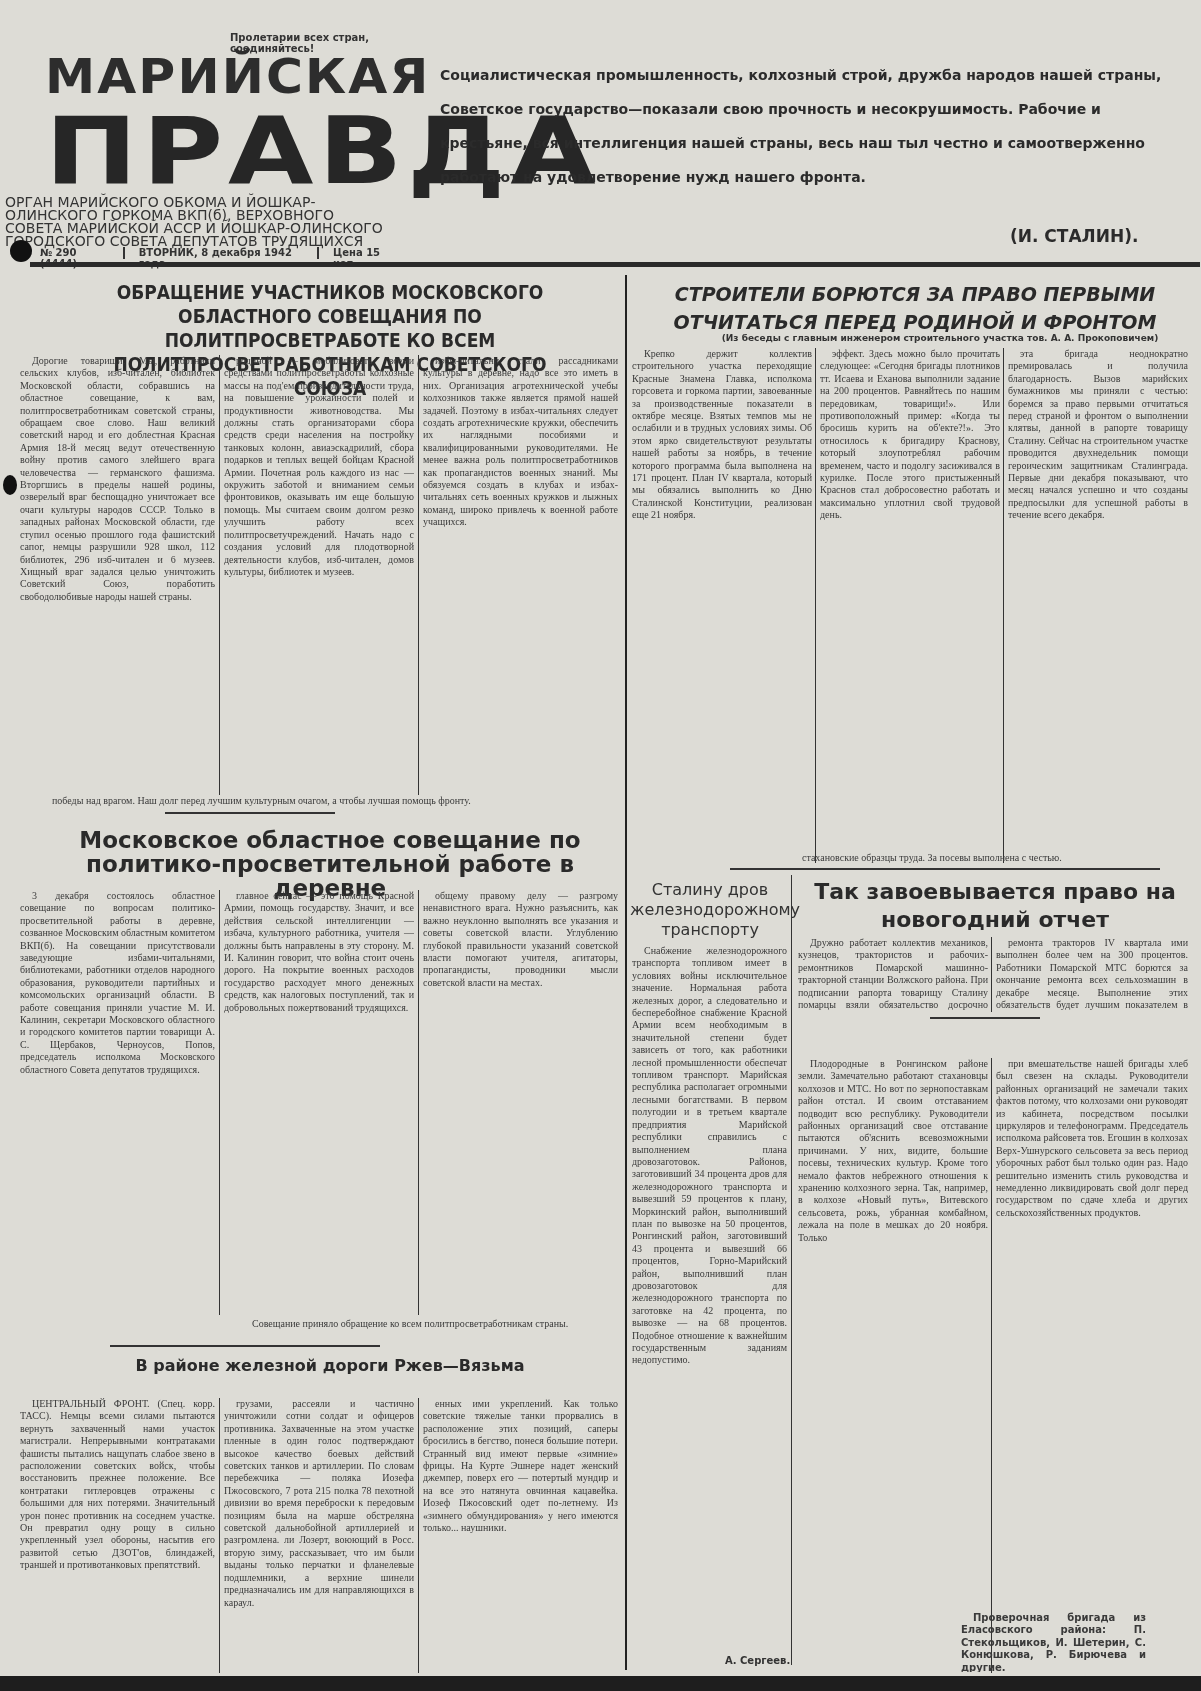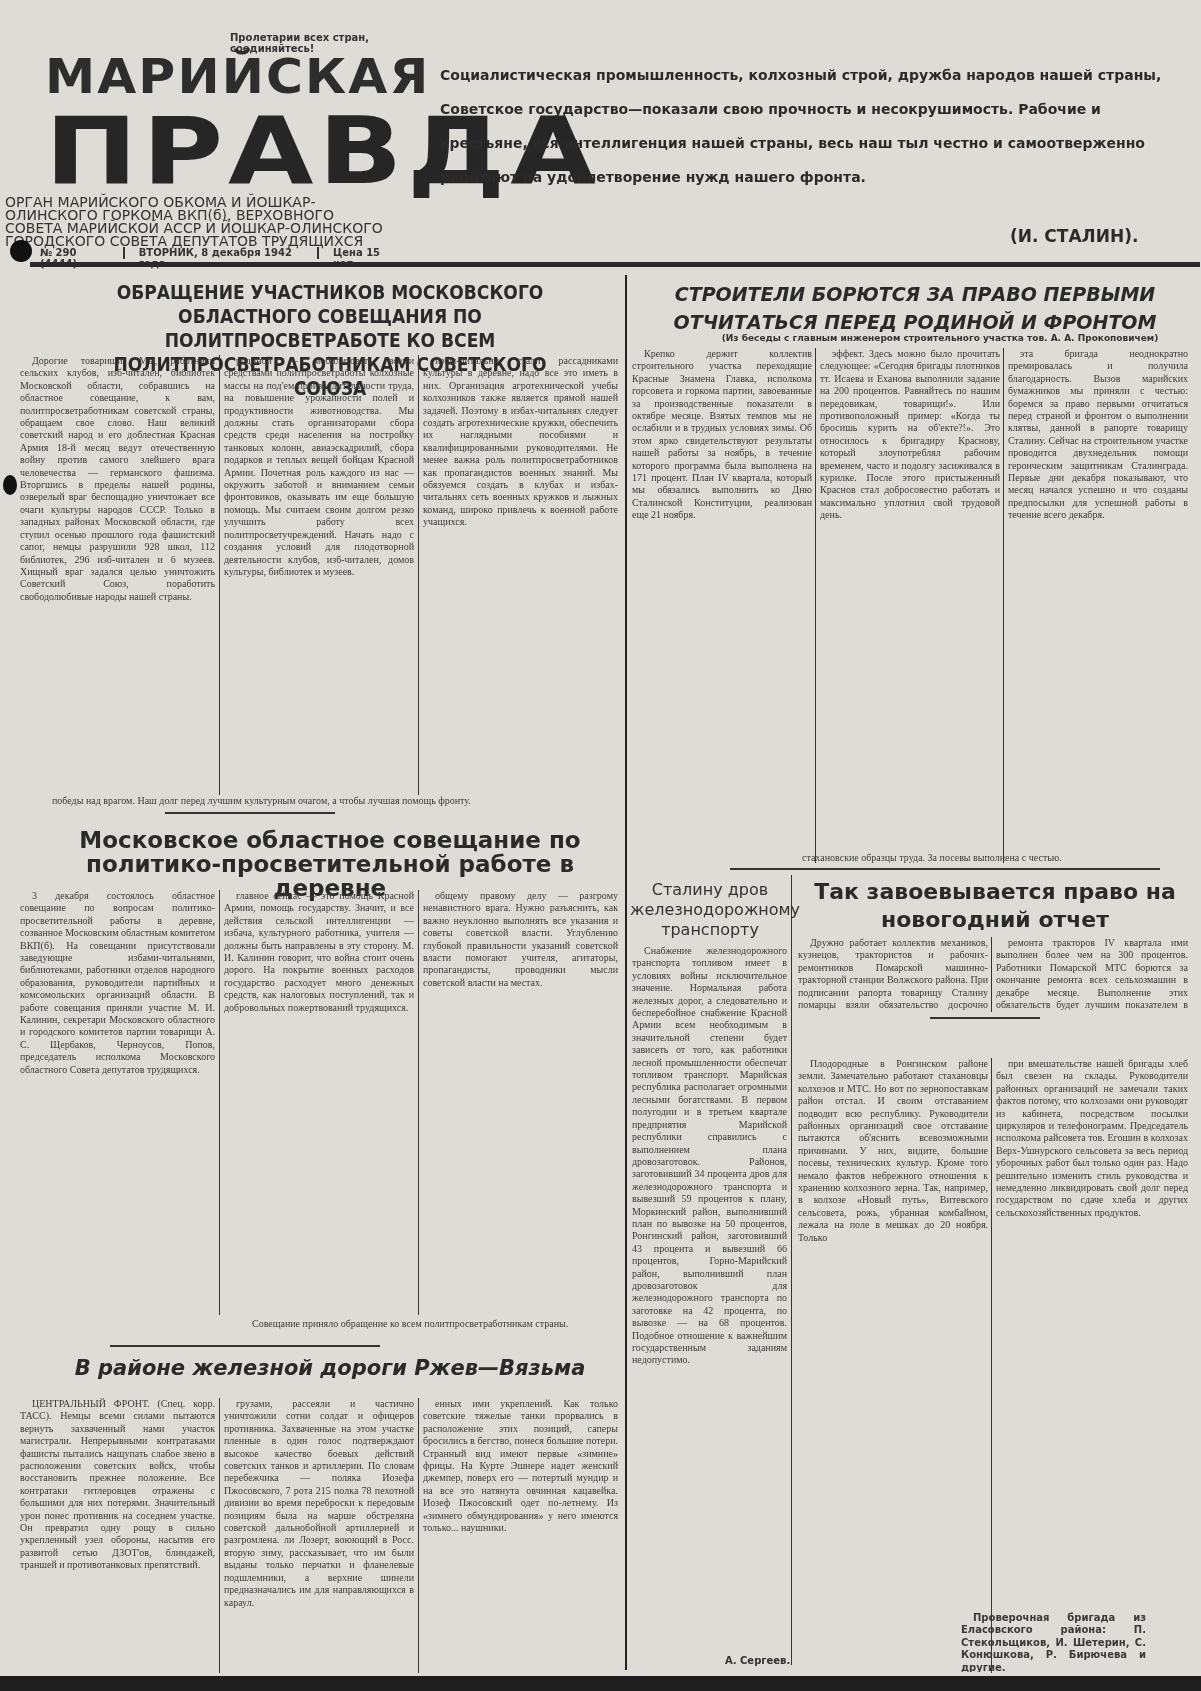--- a/index.html
+++ b/index.html
@@ -20,21 +20,21 @@
   .h-stroit{left:640px;top:280px;width:550px;font-size:19px;line-height:28px;font-style:italic;}
   .subhead{position:absolute;left:690px;top:333px;width:500px;font-family:"DejaVu Sans",sans-serif;font-size:9px;font-weight:bold;text-align:center;color:#333;}
   .col{position:absolute;font-size:10px;line-height:12.4px;text-align:justify;color:#3a3a3a;overflow:hidden;}
   .col p{margin:0 0 3px 0;text-indent:12px;}
   .vrule{position:absolute;width:1px;background:#333;}
   .hrule{position:absolute;height:2px;background:#333;}
   .h-mosk{left:40px;top:828px;width:580px;font-size:23px;line-height:24px;font-weight:bold;}
   .h-drova{left:630px;top:880px;width:160px;font-size:16px;line-height:20px;font-weight:normal;color:#333;}
   .h-tak{left:800px;top:878px;width:390px;font-size:22px;line-height:28px;}
   .h-pochemu{left:810px;top:1028px;width:380px;font-size:21px;font-style:italic;}
-  .h-rzhev{left:40px;top:1356px;width:580px;font-size:21px;font-style:italic;}
+  .h-rzhev{left:40px;top:1356px;width:580px;font-size:16px;}
   .sig{position:absolute;font-family:"DejaVu Sans",sans-serif;font-size:10px;font-weight:bold;color:#333;}
   .bottom-band{position:absolute;left:0;top:1676px;width:1201px;height:15px;background:#1e1e1e;}
   .blot{position:absolute;border-radius:50%;background:#111;}
 </style>
 </head>
 <body>
 
 <div class="page">
 
   <div class="masthead">

